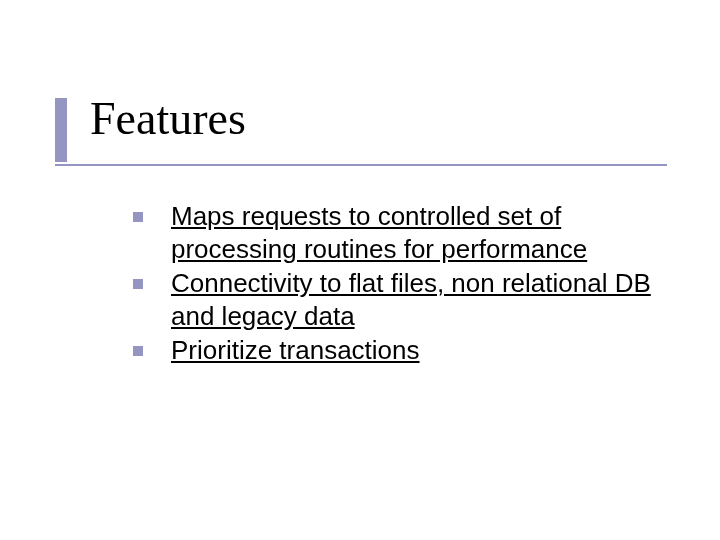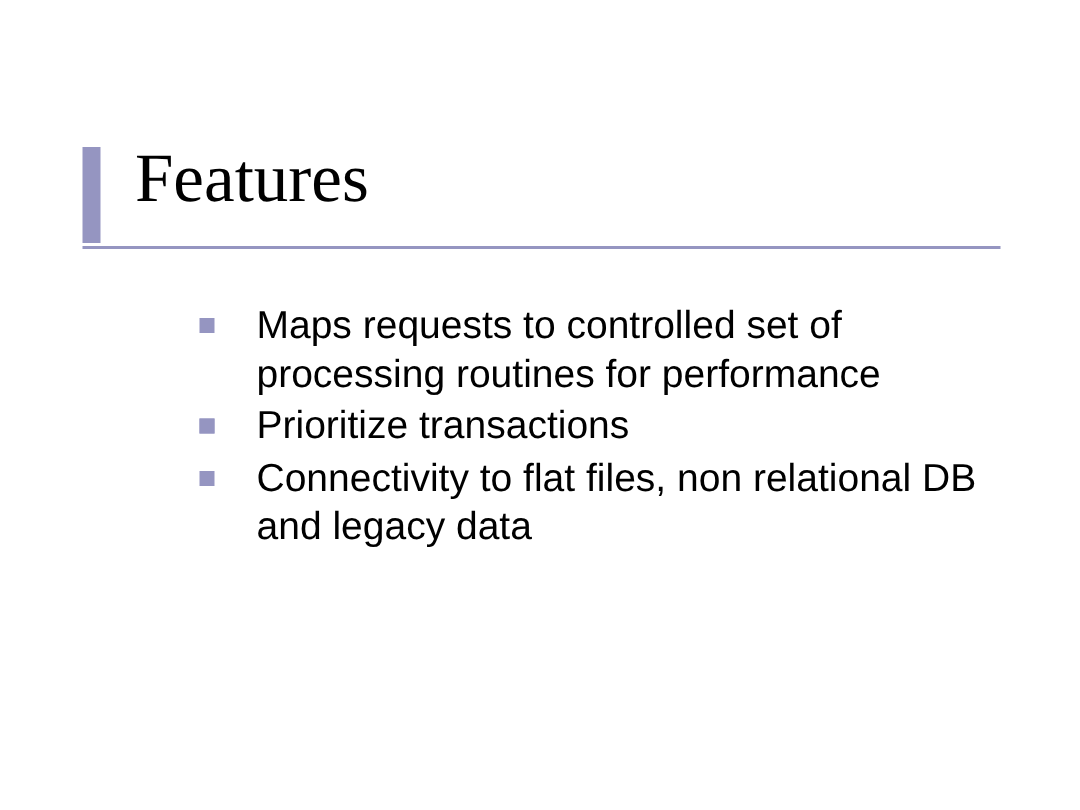--- a/index.html
+++ b/index.html
@@ -56,20 +56,21 @@
     top: 168px;
     width: 545px;
   }
   .item {
     position: relative;
     padding-left: 38px;
     font-size: 26px;
     line-height: 1.25;
     margin-bottom: 2px;
     color: #000;
+    text-decoration: underline;
   }
   .bullet {
     position: absolute;
     left: 0;
     top: 12px;
     width: 10px;
     height: 10px;
     background: #9595c1;
   }
 </style>
@@ -87,21 +88,21 @@
   <div class="body">
     <div class="item">
       <span class="bullet"></span>
       <span>Maps requests to controlled set of processing routines for performance</span>
     </div>
     <div class="item">
       <span class="bullet"></span>
     </div>
     <div class="item">
       <span class="bullet"></span>
-      <span>Prioritize transactions</span>
+      <span>Connectivity to flat files, non relational DB and legacy data</span>
     </div>
     <div class="item">
       <span class="bullet"></span>
-      <span>Connectivity to flat files, non relational DB and legacy data</span>
+      <span>Prioritize transactions</span>
     </div>
   </div>
 
 </div>
 
 </body></html>

